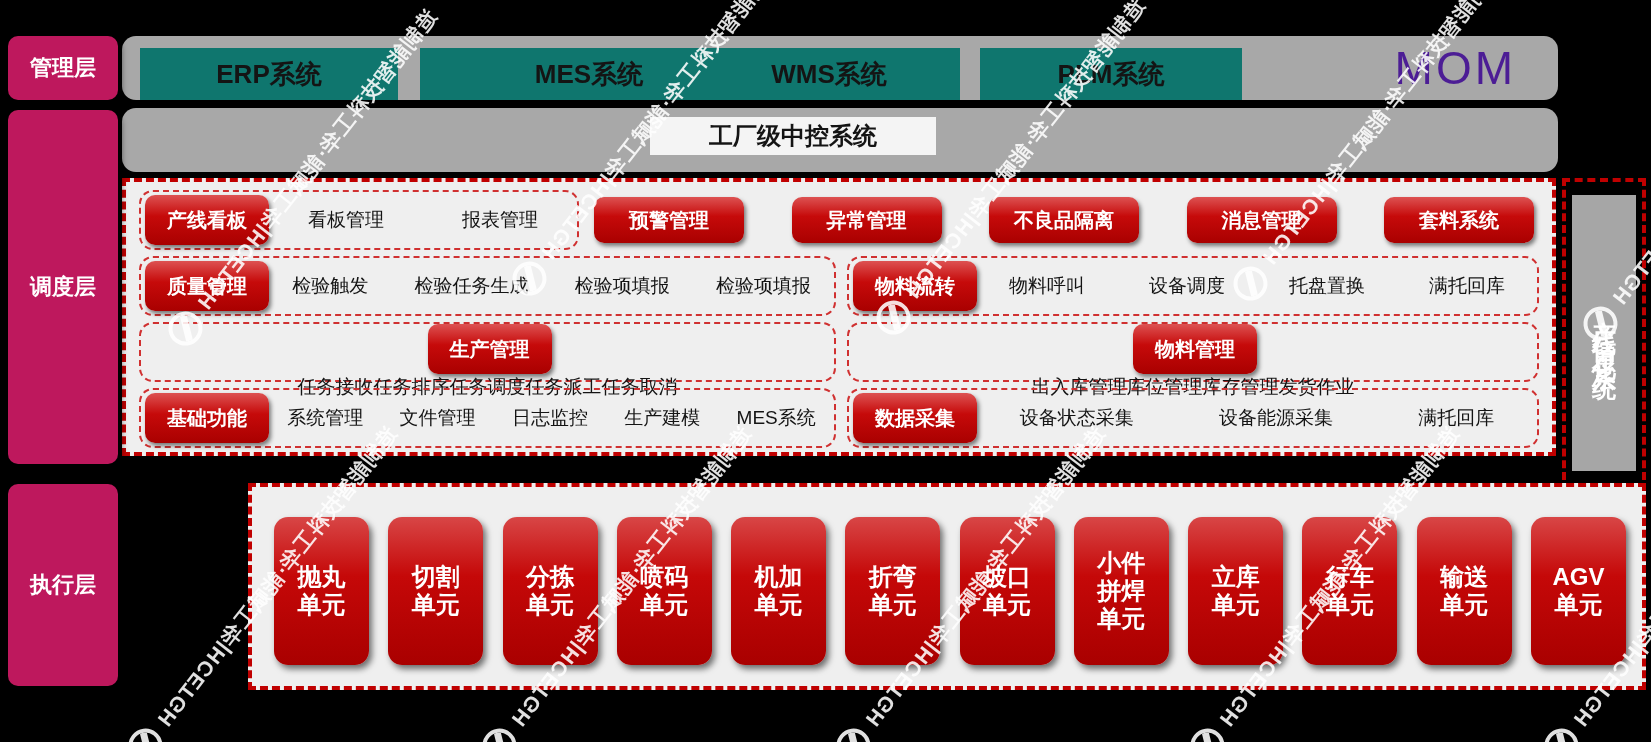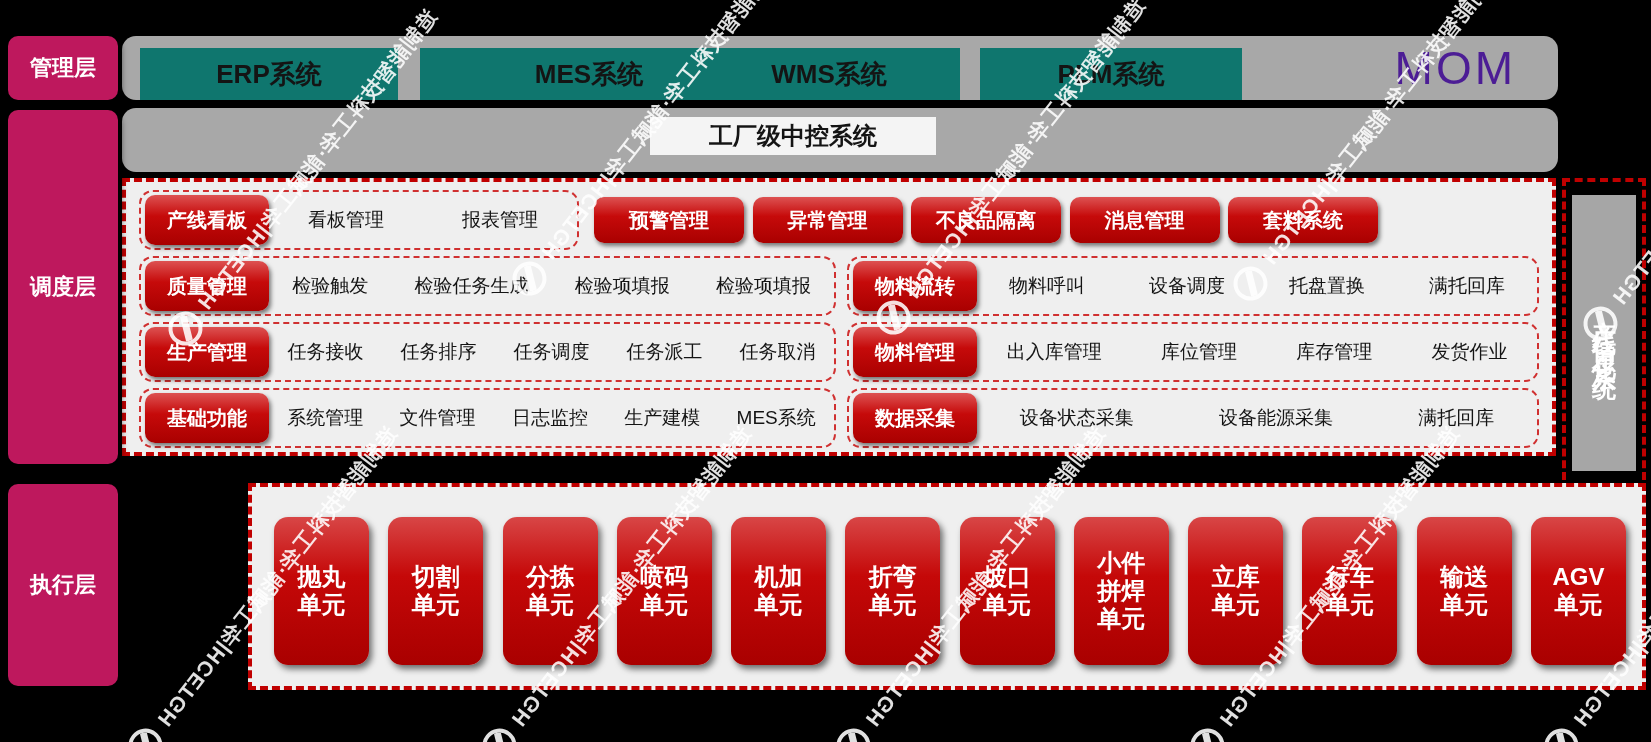--- a/index.html
+++ b/index.html
@@ -55,39 +55,39 @@
     background:#efefef;border:4px dashed #c00000;box-sizing:border-box;
     z-index:1;
   }
   .group{
     position:absolute;height:60px;
     border:2px dashed #d03030;border-radius:14px;
     display:flex;align-items:center;box-sizing:border-box;
   }
   .g-row1{top:8px;}
   .g-row2{top:74px;}
-  .g-row3{top:140px;}
+  .g-row3{top:140px;flex-direction:column;}
   .g-row4{top:206px;}
   .g-left-sm{left:13px;width:440px;}
   .g-left{left:13px;width:697px;}
   .g-right{left:721px;width:692px;}
   .pill{
     background:linear-gradient(180deg,#dd5252 0%,#c60a0a 42%,#a90000 100%);
     border-radius:10px;color:#fff;font-weight:bold;font-size:20px;
     display:flex;align-items:center;justify-content:center;
     box-shadow:2px 3px 4px rgba(0,0,0,.5);
   }
   .header-pill{width:124px;height:50px;margin-left:4px;flex-shrink:0;}
   .items{
     flex:1;display:flex;justify-content:space-around;align-items:center;
     font-size:19px;color:#141414;
   }
   .items .feature-label{white-space:nowrap;}
   #row1-buttons{
-    position:absolute;left:468px;top:8px;width:784px;height:60px;
+    position:absolute;left:468px;top:8px;width:940px;height:60px;
     display:flex;justify-content:space-between;align-items:center;
   }
   #row1-buttons .free-pill{width:150px;height:46px;}
 
   
   #side-rect{
     position:absolute;left:1562px;top:178px;width:84px;height:302px;
     border:4px dashed #c00000;border-bottom:none;box-sizing:border-box;
     z-index:1;
   }

